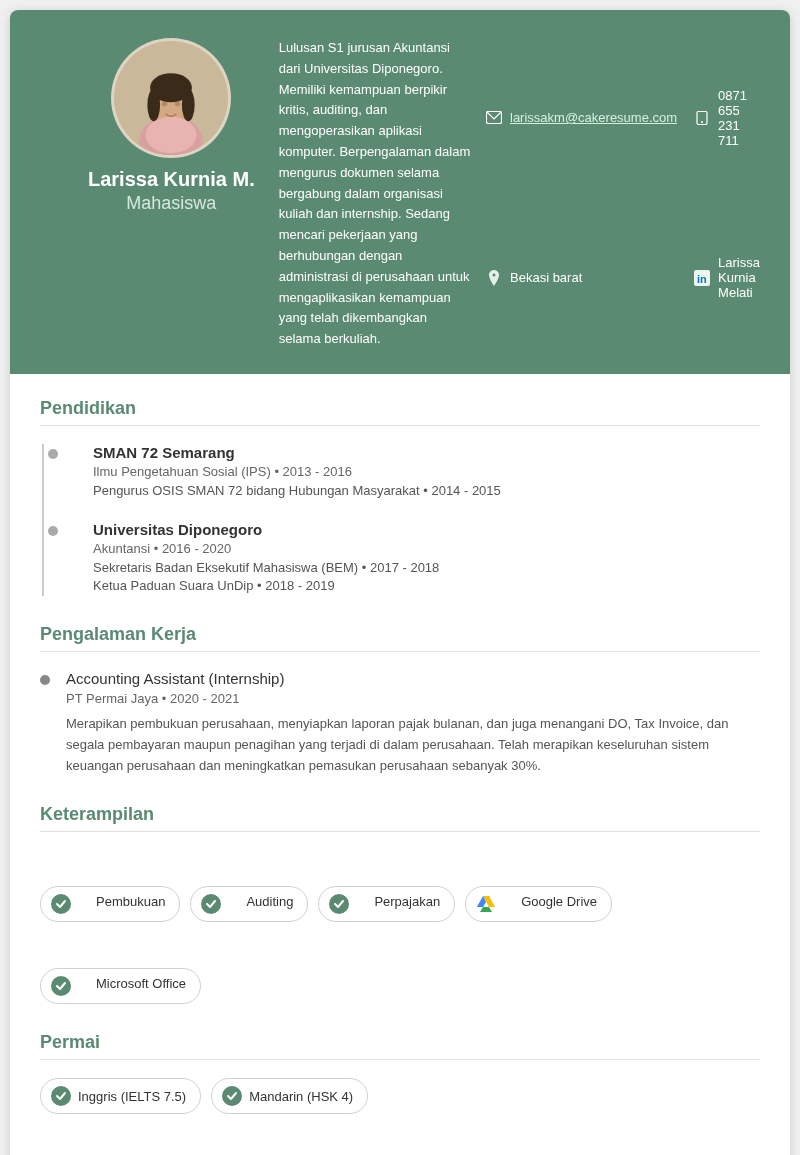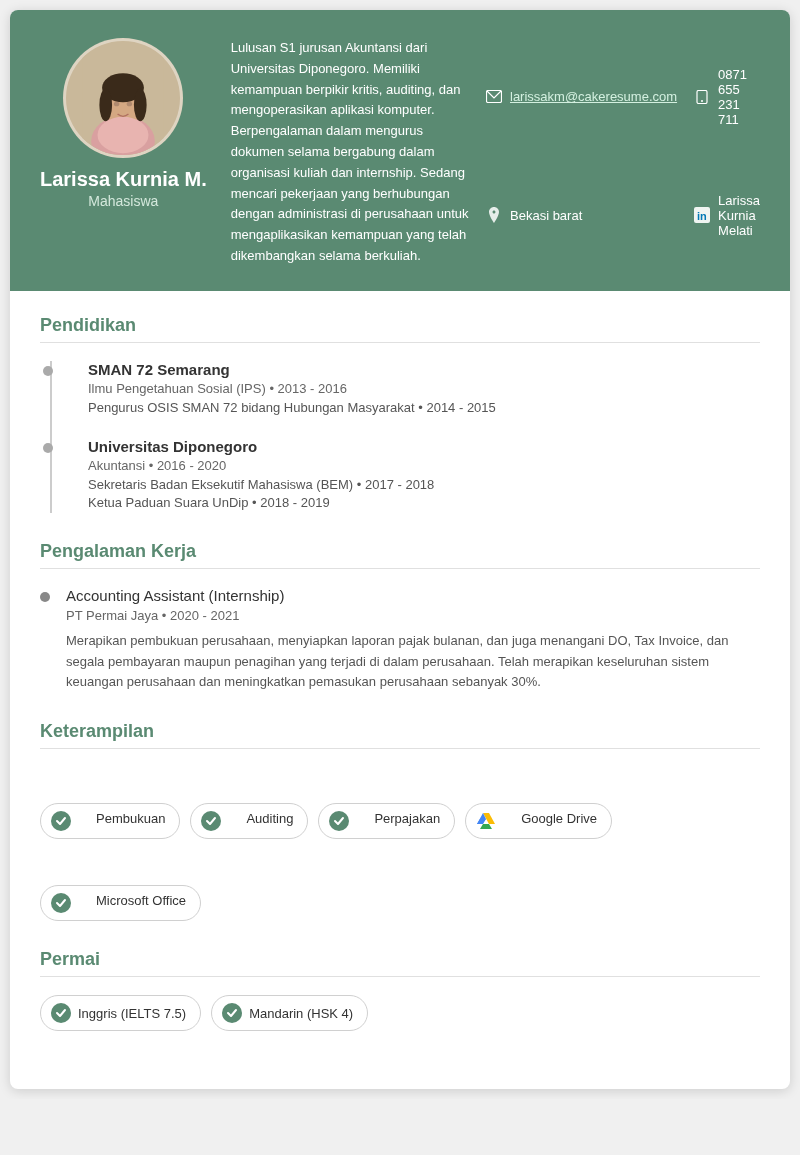--- a/index.html
+++ b/index.html
@@ -23,20 +23,21 @@
       display: flex;
       padding: 28px 30px 24px 30px;
       gap: 24px;
       align-items: flex-start;
     }
     .header-left {
       display: flex;
       flex-direction: column;
       align-items: center;
       min-width: 140px;
+      margin-left: 48px;
     }
     .avatar-circle {
       width: 120px;
       height: 120px;
       border-radius: 50%;
       background: #c9b89a;
       overflow: hidden;
       border: 3px solid rgba(255,255,255,0.4);
       display: flex;
       align-items: flex-end;
@@ -48,21 +49,21 @@
     }
     .header-name {
       color: #fff;
       font-size: 20px;
       font-weight: 700;
       margin-top: 10px;
       text-align: center;
     }
     .header-title {
       color: #d4e8dc;
-      font-size: 14px;
+      font-size: 18px;
       margin-top: 2px;
       text-align: right;
     }
     .header-right {
       flex: 1;
       display: flex;
       flex-direction: row;
       gap: 14px;
     }
     .header-bio {
@@ -108,23 +109,23 @@
       color: #5a8a72;
       border-bottom: 1px solid #e0e0e0;
       padding-bottom: 6px;
       margin-bottom: 18px;
     }
     
     .edu-entries {
       display: flex;
       flex-direction: column;
       gap: 0;
-      padding-left: 16px;
+      padding-left: 29px;
       border-left: 2px solid #ccc;
-      margin-left: 10px;
+      margin-left: 2px;
     }
     .edu-entry {
       position: relative;
       padding-left: 20px;
       margin-bottom: 20px;
     }
     .edu-entry:last-child { margin-bottom: 0; }
     .edu-dot {
       width: 10px;
       height: 10px;

